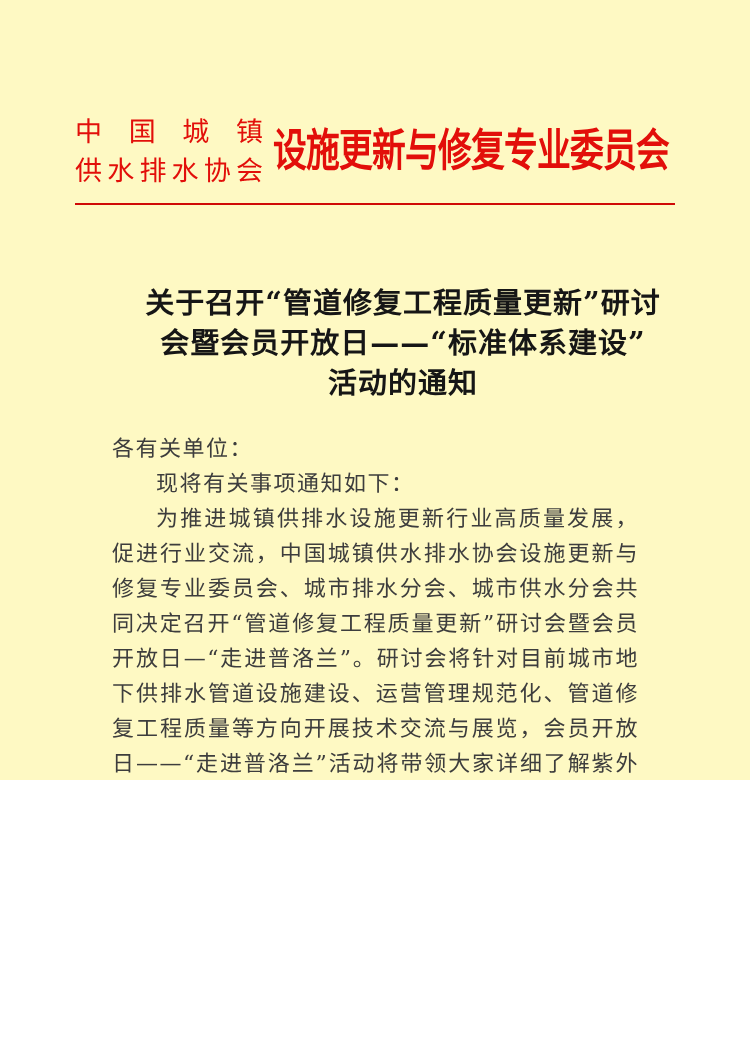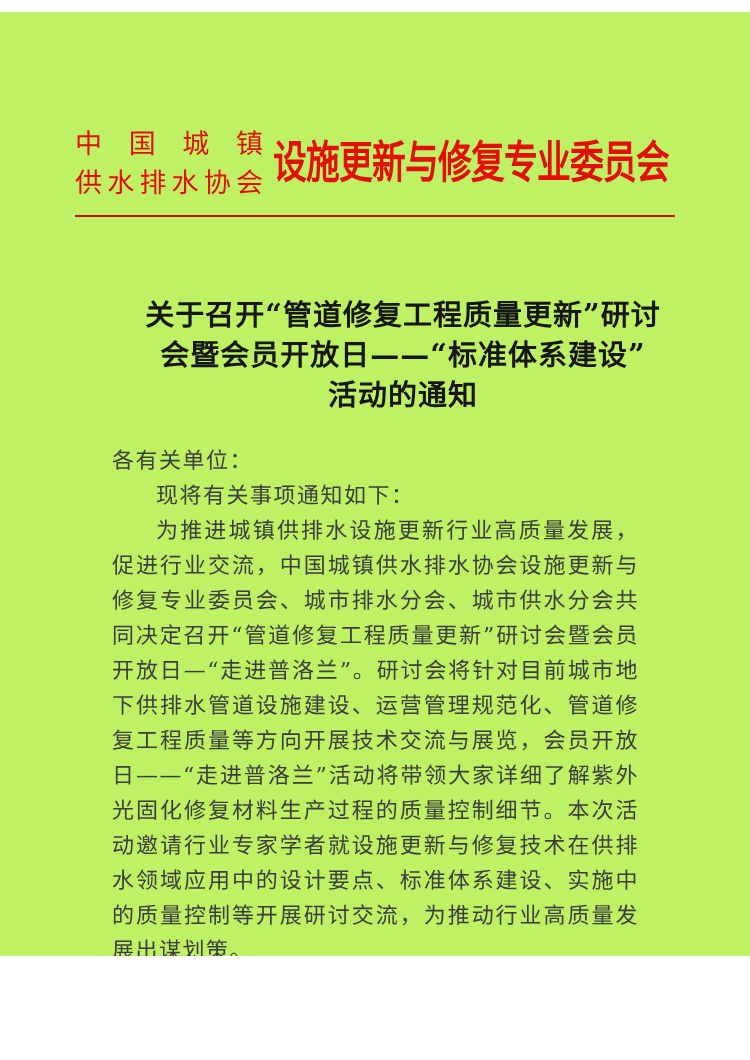--- a/index.html
+++ b/index.html
@@ -3,23 +3,23 @@
 <meta charset="utf-8">
 <style>
   html, body {
     margin: 0;
     padding: 0;
     background: #ffffff;
   }
   .page {
     position: relative;
     width: 750px;
-    height: 944px;
-    margin: 12px auto;
-    background: #bef264;
+    height: 780px;
+    margin: 0 auto;
+    background: #fef9c3;
     overflow: hidden;
     font-family: "DejaVu Serif", "Liberation Serif", serif;
     color: #3d3d3d;
   }
 
   
   .letterhead {
     position: absolute;
     top: 112px;
     left: 75px;

